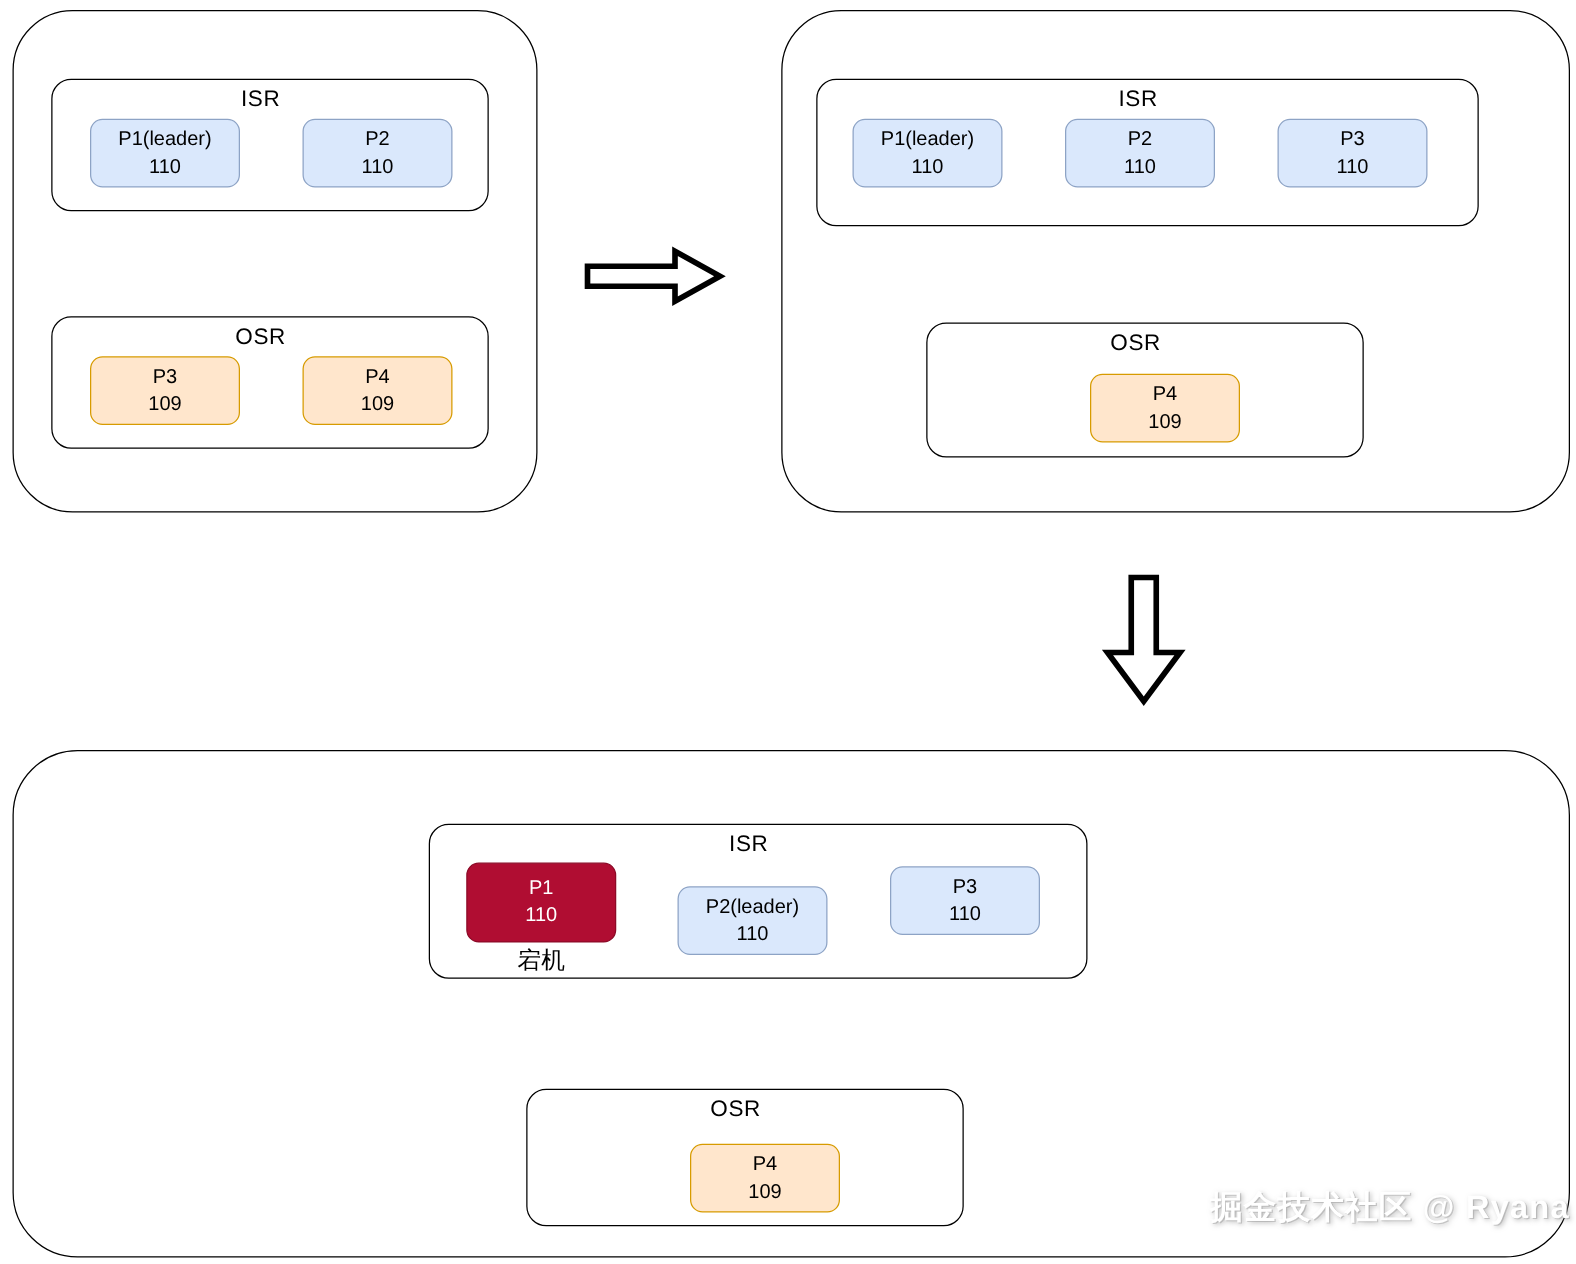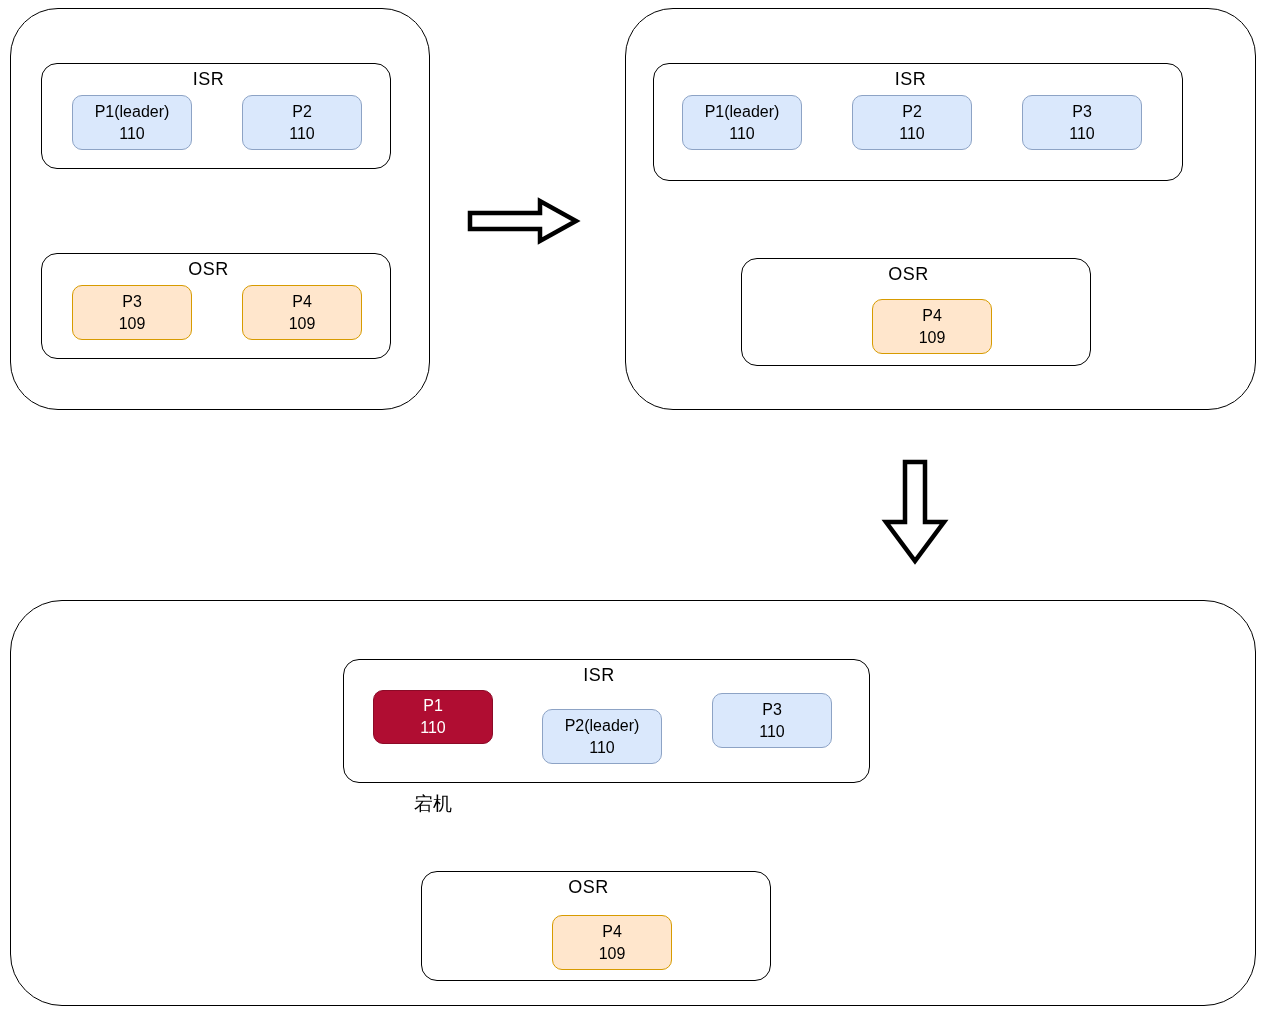--- a/index.html
+++ b/index.html
@@ -53,21 +53,21 @@
     text-align: center;
   }
   .replica.outsync {
     background: var(--outsync-fill, #ffe6cc);
     border: 1.5px solid var(--outsync-border, #d79b00);
   }
   .replica.down {
     background: var(--down-fill, #b00d32);
     border: 1.5px solid var(--down-border, #8c0a27);
     color: var(--down-text, #ffffff);
-    height: 54px;
+    height: 64px;
   }
   .down-label {
     position: absolute;
     width: 120px;
     text-align: center;
     font-size: 19px;
     color: #000000;
   }
   .arrow {
     position: absolute;
@@ -152,33 +152,34 @@
     </svg>
   </div>
 
   <div class="stage-container" style="left:10px; top:600px; width:1246px; height:406px; border-radius:52px;">
     <div class="group" style="left:332px; top:58px; width:527px; height:124px;">
       <div class="group-title">ISR</div>
       <div class="replica down" style="left:29px; top:30px;">
         <span>P1</span>
         <span>110</span>
       </div>
-      <div class="down-label" style="left:29px; top:95px;margin-top:36px;">宕机</div>
+      <div class="down-label" style="left:29px; top:95px;">宕机</div>
       <div class="replica insync" style="left:198px; top:33px;margin-top:16px;">
         <span>P2(leader)</span>
         <span>110</span>
       </div>
       <div class="replica insync" style="left:368px; top:33px;">
         <span>P3</span>
         <span>110</span>
       </div>
     </div>
     <div class="group" style="left:410px; top:270px; width:350px; height:110px;">
       <div class="group-title">OSR</div>
       <div class="replica outsync" style="left:130px; top:43px;">
         <span>P4</span>
         <span>109</span>
       </div>
     </div>
   </div>
 
+  <div class="watermark">掘金技术社区 @ Ryana</div>
 
 </div>
 
 </body></html>

